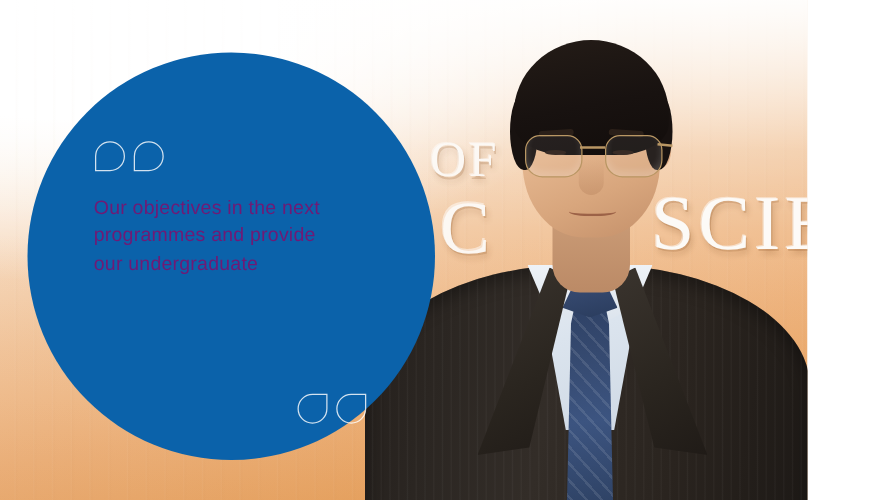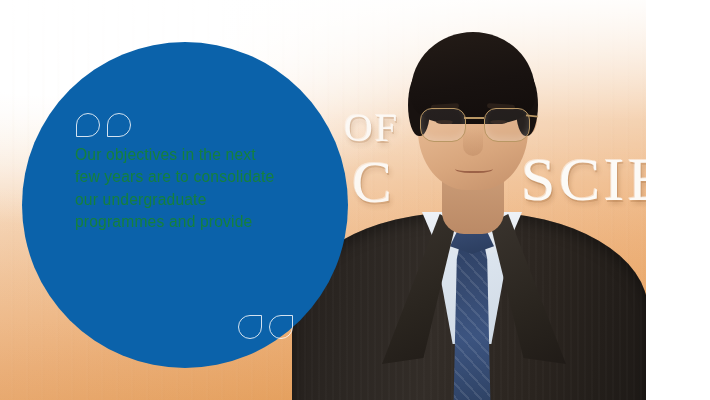--- a/index.html
+++ b/index.html
@@ -316,23 +316,23 @@
     transform: rotate(-90deg);
   }
   .qmark-top { left: 76px; top: 113px; }
   .qmark-bottom { left: 238px; top: 315px; }
   .qmark-bottom span { transform: rotate(90deg); }
 
   
   .quote {
     position: absolute;
     left: 75px;
-    top: 144px;
+    top: 156px;
     width: 236px;
-    color: #15803d;
+    color: #701a75;
     font-size: 15.6px;
     line-height: 22.3px;
     font-weight: 400;
     letter-spacing: 0.012em;
   }
   .quote p { margin: 0; }
 </style>
 </head>
 <body>
 
@@ -378,23 +378,22 @@
 
   <div class="circle"></div>
 
   <div class="qmark qmark-top">
     <span></span>
     <span></span>
   </div>
 
   <div class="quote">
     <p>Our objectives in the next</p>
-    <p>few years are to consolidate</p>
+    <p>programmes and provide</p>
     <p>our undergraduate</p>
-    <p>programmes and provide</p>
   </div>
 
   <div class="qmark qmark-bottom">
     <span></span>
     <span></span>
   </div>
 
 </div>
 
 </body></html>

